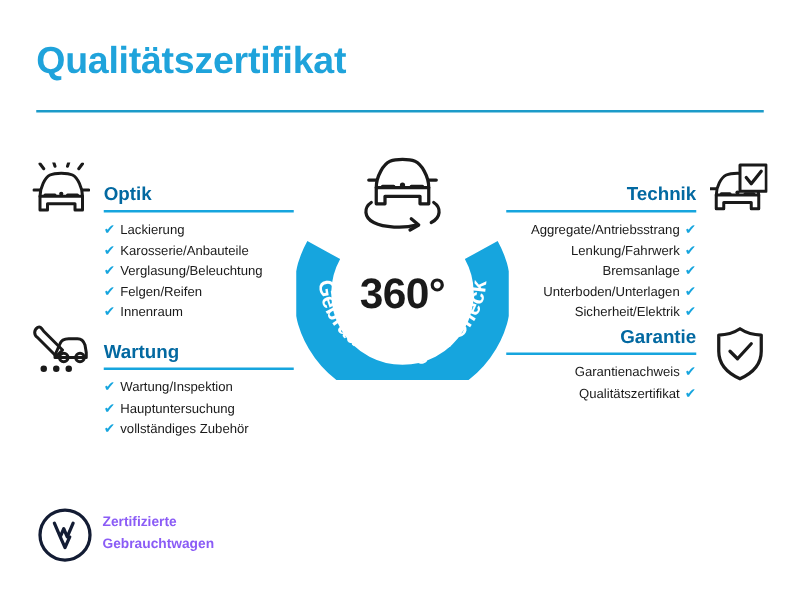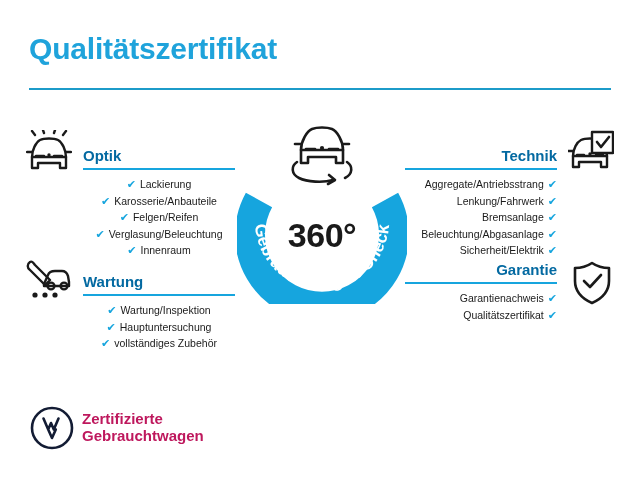--- a/index.html
+++ b/index.html
@@ -74,21 +74,21 @@
     white-space: nowrap;
   }
   .check {
     color: #16A5DE;
     font-size: 11px;
     font-weight: bold;
   }
 
   
   .left .section-title { left: 0; }
-  .left .item { text-align: center; }
+  .left .item { text-align: left; }
   .left .check { margin-right: 4px; }
 
   
   .right .section-title { right: 0; }
   .right .item { text-align: right; }
   .right .check { margin-left: 4px; }
 
   #sec-optik   { left: 83px;  top: 140px; width: 152px; }
   #sec-optik   .section-rule { width: 152px; }
   #sec-wartung { left: 83px;  top: 266px; width: 152px; }
@@ -151,24 +151,24 @@
   }
   #vw-mark {
     position: absolute;
     left: 0;
     top: 2px;
   }
   #brand-text {
     position: absolute;
     left: 52px;
     top: 6px;
-    font-size: 15px;
+    font-size: 11px;
     font-weight: bold;
     line-height: 17px;
-    color: #be185d;
+    color: #8b5cf6;
     white-space: nowrap;
   }
 </style>
 </head>
 <body>
 
 <div id="page">
 
   <div id="page-title">Qualitätszertifikat</div>
   <div id="header-rule"></div>
@@ -254,22 +254,22 @@
   </div>
 
   <div class="section left" id="sec-optik">
     <div class="section-head">
       <div class="section-title">Optik</div>
     </div>
     <div class="section-rule"></div>
     <div class="item-list">
       <div class="item"><span class="check">✔</span><span>Lackierung</span></div>
       <div class="item"><span class="check">✔</span><span>Karosserie/Anbauteile</span></div>
+      <div class="item"><span class="check">✔</span><span>Verglasung/Beleuchtung</span></div>
       <div class="item"><span class="check">✔</span><span>Felgen/Reifen</span></div>
-      <div class="item"><span class="check">✔</span><span>Verglasung/Beleuchtung</span></div>
       <div class="item"><span class="check">✔</span><span>Innenraum</span></div>
     </div>
   </div>
 
   <div class="section left" id="sec-wartung">
     <div class="section-head">
       <div class="section-title">Wartung</div>
     </div>
     <div class="section-rule"></div>
     <div class="item-list">
@@ -281,21 +281,21 @@
 
   <div class="section right" id="sec-technik">
     <div class="section-head">
       <div class="section-title">Technik</div>
     </div>
     <div class="section-rule"></div>
     <div class="item-list">
       <div class="item"><span>Aggregate/Antriebsstrang</span><span class="check">✔</span></div>
       <div class="item"><span>Lenkung/Fahrwerk</span><span class="check">✔</span></div>
       <div class="item"><span>Bremsanlage</span><span class="check">✔</span></div>
-      <div class="item"><span>Beleuchtung/Abgasanlage</span><span class="check">✔</span></div>
+      <div class="item"><span>Unterboden/Unterlagen</span><span class="check">✔</span></div>
       <div class="item"><span>Sicherheit/Elektrik</span><span class="check">✔</span></div>
     </div>
   </div>
 
   <div class="section right" id="sec-garantie">
     <div class="section-head">
       <div class="section-title">Garantie</div>
     </div>
     <div class="section-rule"></div>
     <div class="item-list">

